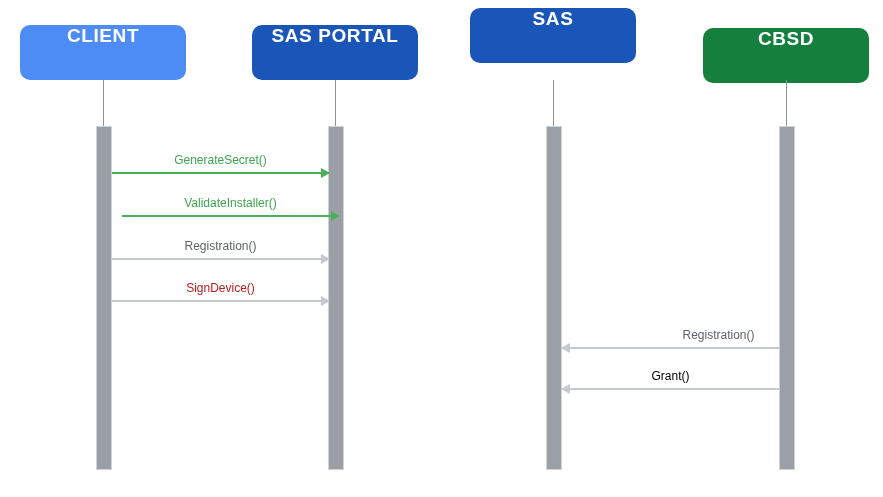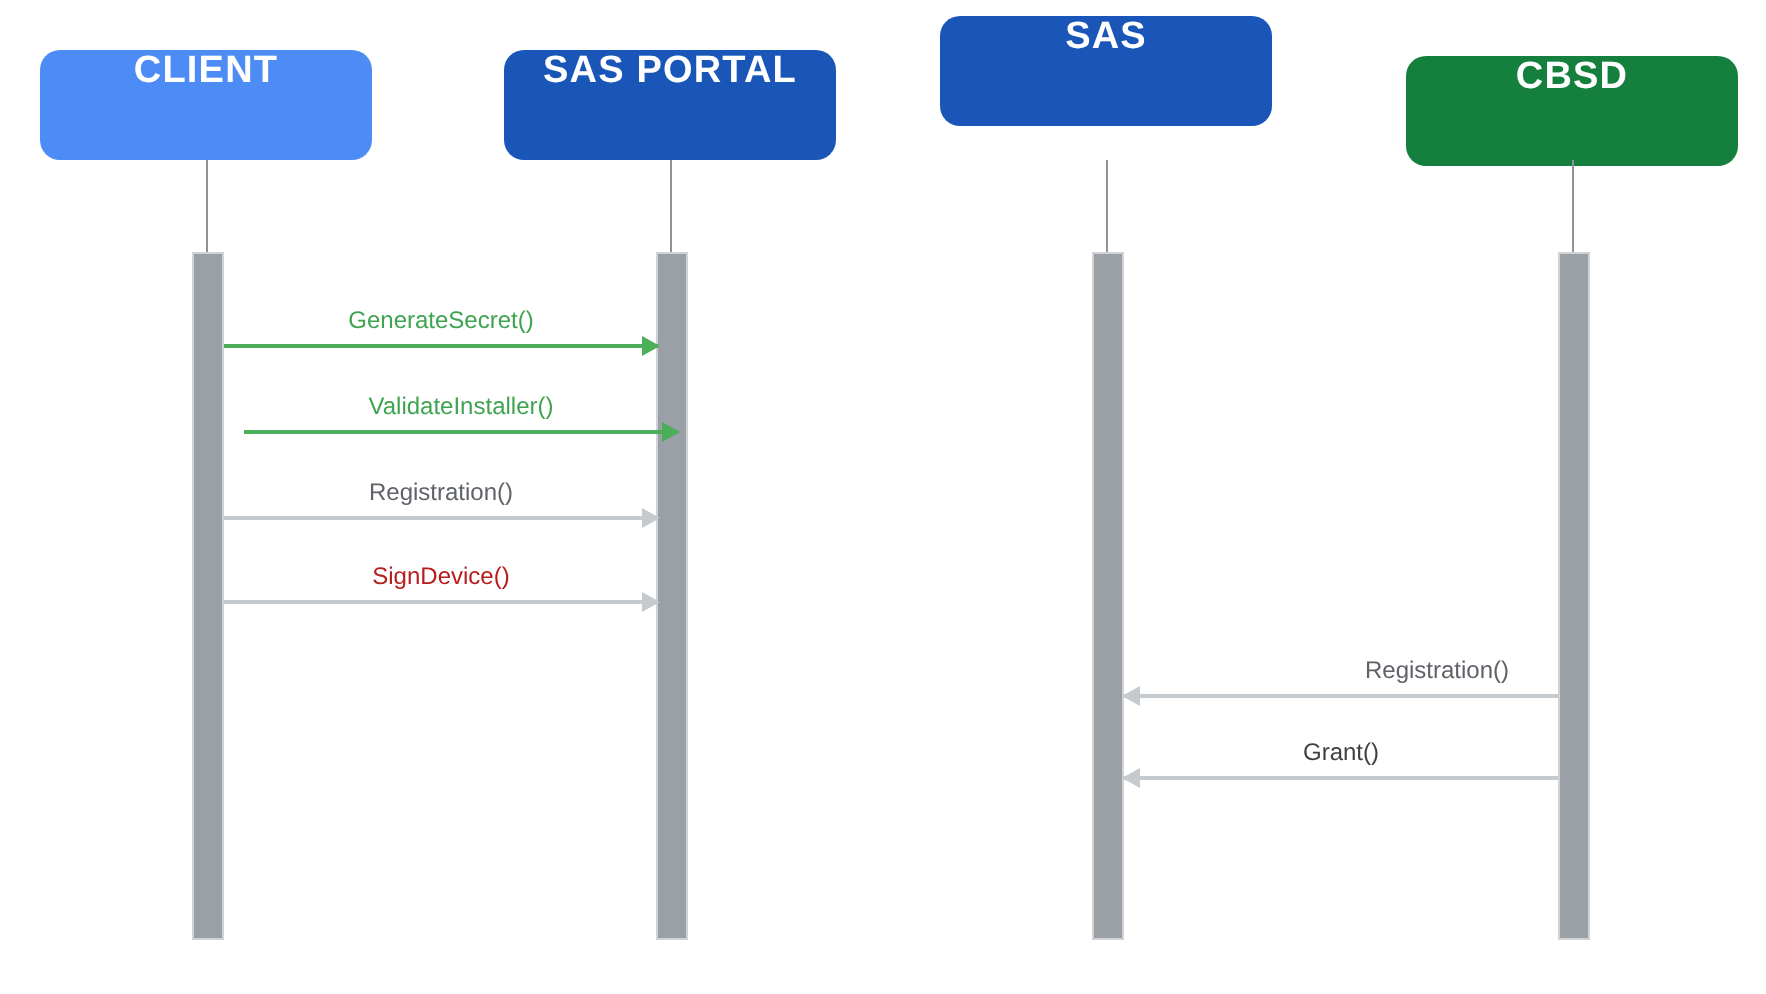--- a/index.html
+++ b/index.html
@@ -146,16 +146,16 @@
         <div class="message-label" style="color: #b91c1c;">SignDevice()</div>
       </div>
       <div class="message dir-left" style="left: 562px; top: 347px; width: 217px;">
         <div class="msg-line" style="background: rgb(197, 202, 206);"></div>
         <div class="arrow-head" style="border-right-color: rgb(197, 202, 206);"></div>
         <div class="message-label" style="color: rgb(95, 99, 104); margin-left: 48px;">Registration()</div>
       </div>
       <div class="message dir-left" style="left: 562px; top: 388px; width: 217px;">
         <div class="msg-line" style="background: rgb(197, 202, 206);"></div>
         <div class="arrow-head" style="border-right-color: rgb(197, 202, 206);"></div>
-        <div class="message-label" style="color: #404040;">Grant()</div>
+        <div class="message-label" style="color: #000000;">Grant()</div>
       </div>
     </div>
 </div>
 
 </body></html>

